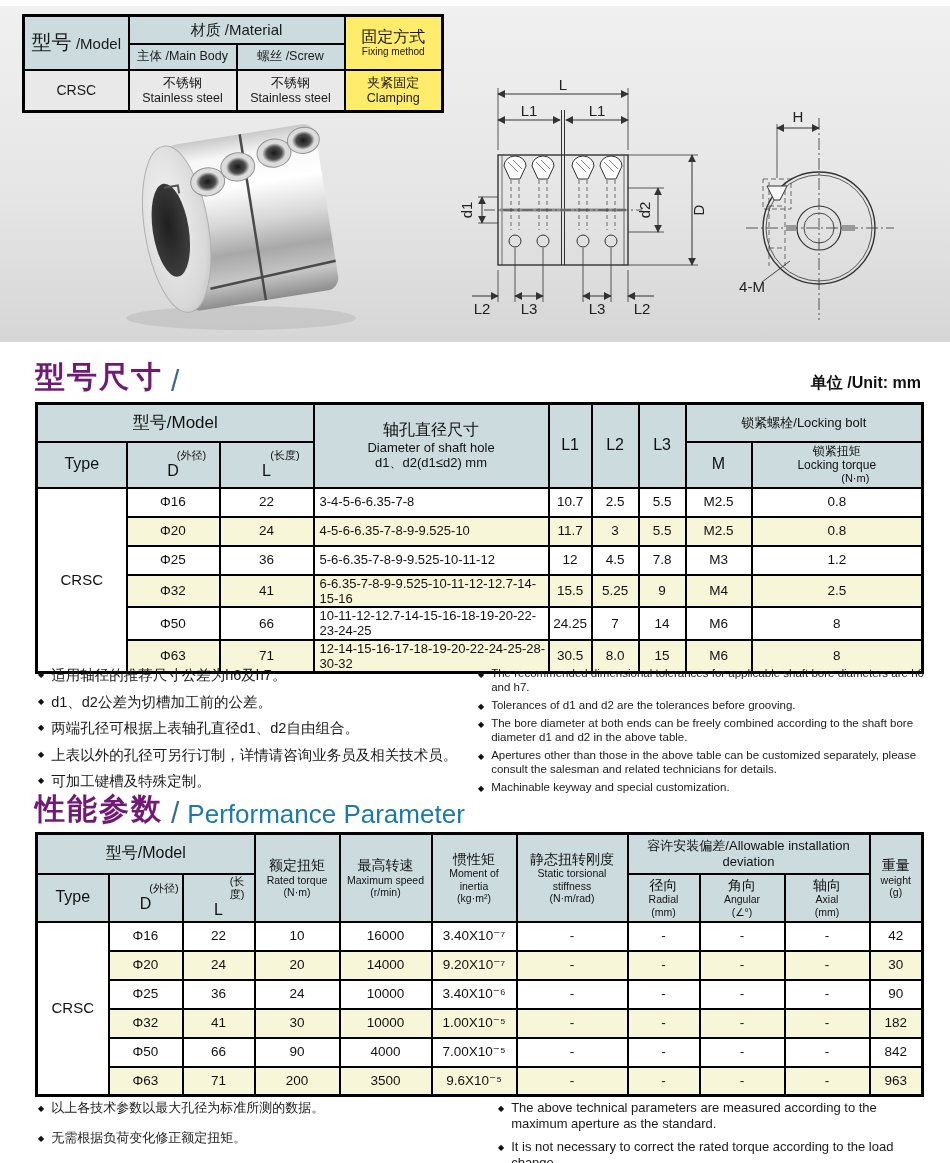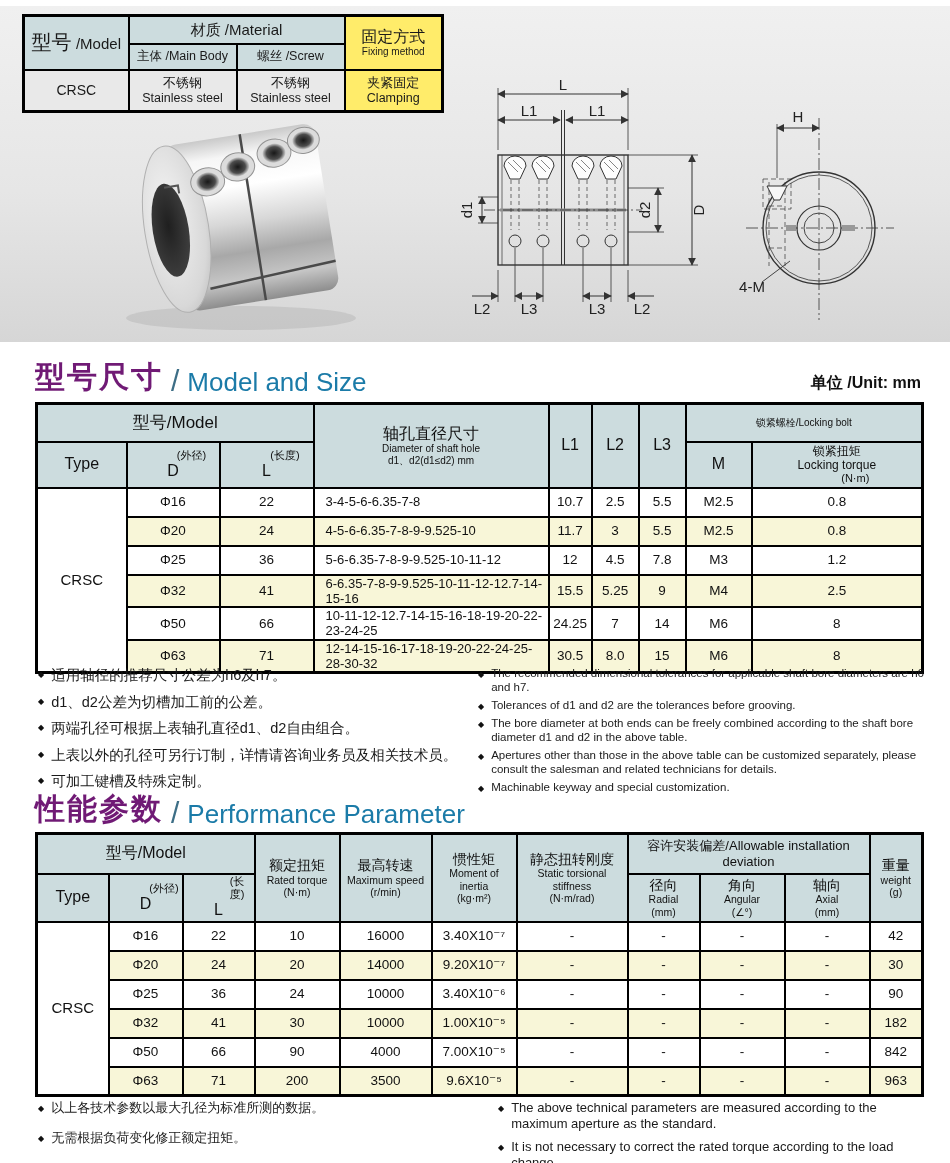--- a/index.html
+++ b/index.html
@@ -47,24 +47,24 @@
           padding:0 2px;font-weight:normal;color:#111;line-height:1.18;overflow:hidden;}
   .dtable th{background:#ccdcde;}
   .t1 thead tr:nth-child(1){height:38px;}
   .t1 thead tr:nth-child(2){height:46px;}
   .t2 thead tr:nth-child(1){height:40px;}
   .t2 thead tr:nth-child(2){height:48px;}
   .dtable tbody tr{height:29px;}
   .dtable tbody td{font-size:13.5px;background:#fff;}
   .dtable tbody tr.row-alt td{background:#f8f6d8;}
   .dtable tbody td.type-cell{background:#fff;font-size:15px;}
-  .t1 .bores-cell{text-align:left;padding-left:11px;font-size:13px;}
+  .t1 .bores-cell{text-align:left;padding-left:5px;font-size:13px;}
   .h-zh{font-size:17px;}
   .h-zh2{font-size:16px;}
-  .h-en{font-size:10px;}
+  .h-en{font-size:13px;}
   .h-small{font-size:11px;margin-left:37px;}
   .h-mid{font-size:12px;}
   .t2 .h-zh{font-size:16px;}
   .t2 .g-zh{font-size:14px;}
   .t2 .g-en{font-size:10.5px;}
   .t2 .dev{font-size:13px;}
   
   .notes{position:absolute;display:flex;}
   .notes1{left:38px;top:666px;width:894px;}
   .notes2{left:38px;top:1100px;width:894px;}
@@ -266,21 +266,20 @@
       <path d="M45,106 H65 L58,120 H52 Z" stroke-width="1" fill="#f7f7f7"></path>
     </g>
     <path d="M40,202 L68,181" stroke-width="0.9"></path>
     <text x="76" y="42" text-anchor="middle">H</text>
     <text x="30" y="212" text-anchor="middle" font-size="16">4-M</text>
   </svg>
 
   <div class="section-head sh1">
     <span class="sh-zh">型号尺寸</span>
     <span class="sh-slash">/</span>
-    <span class="sh-en">Model and Size</span>
     <span class="sh-unit">单位 /Unit: mm</span>
   </div>
 
   <table class="dtable t1">
     <colgroup>
       <col style="width:90px">
         <col style="width:93px">
         <col style="width:94px">
         <col style="width:235px">
       <col style="width:43px">

